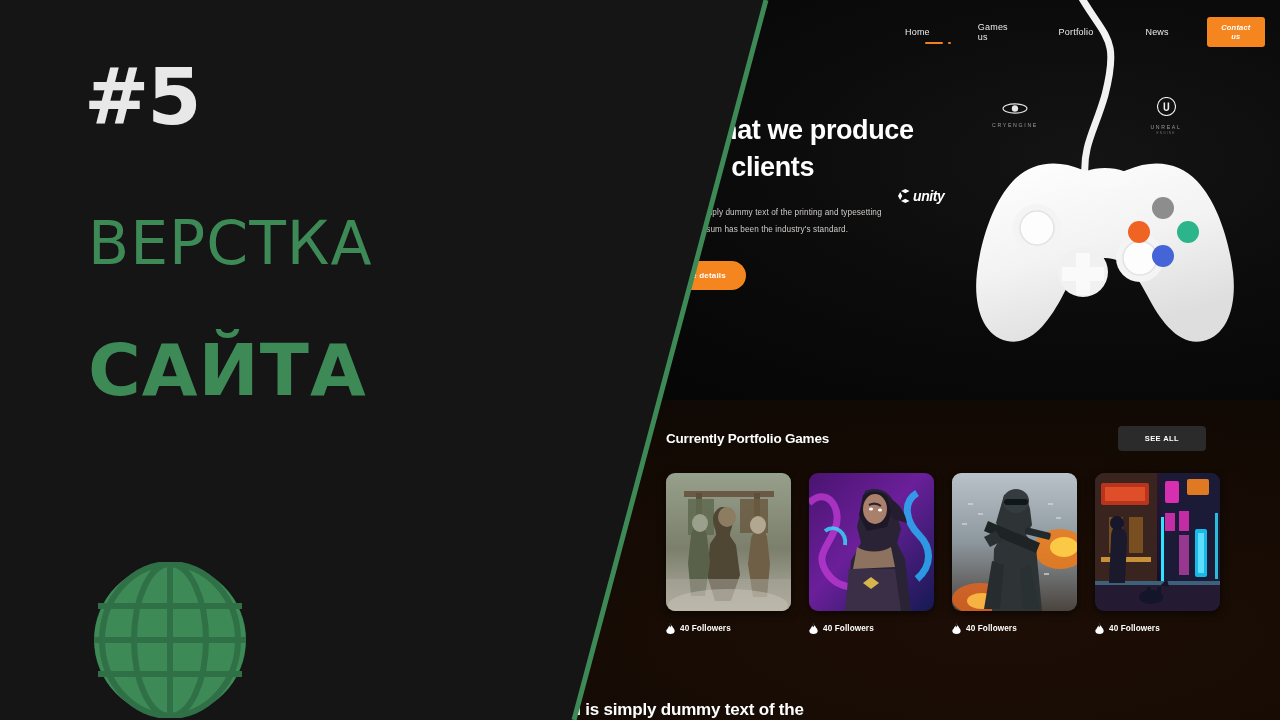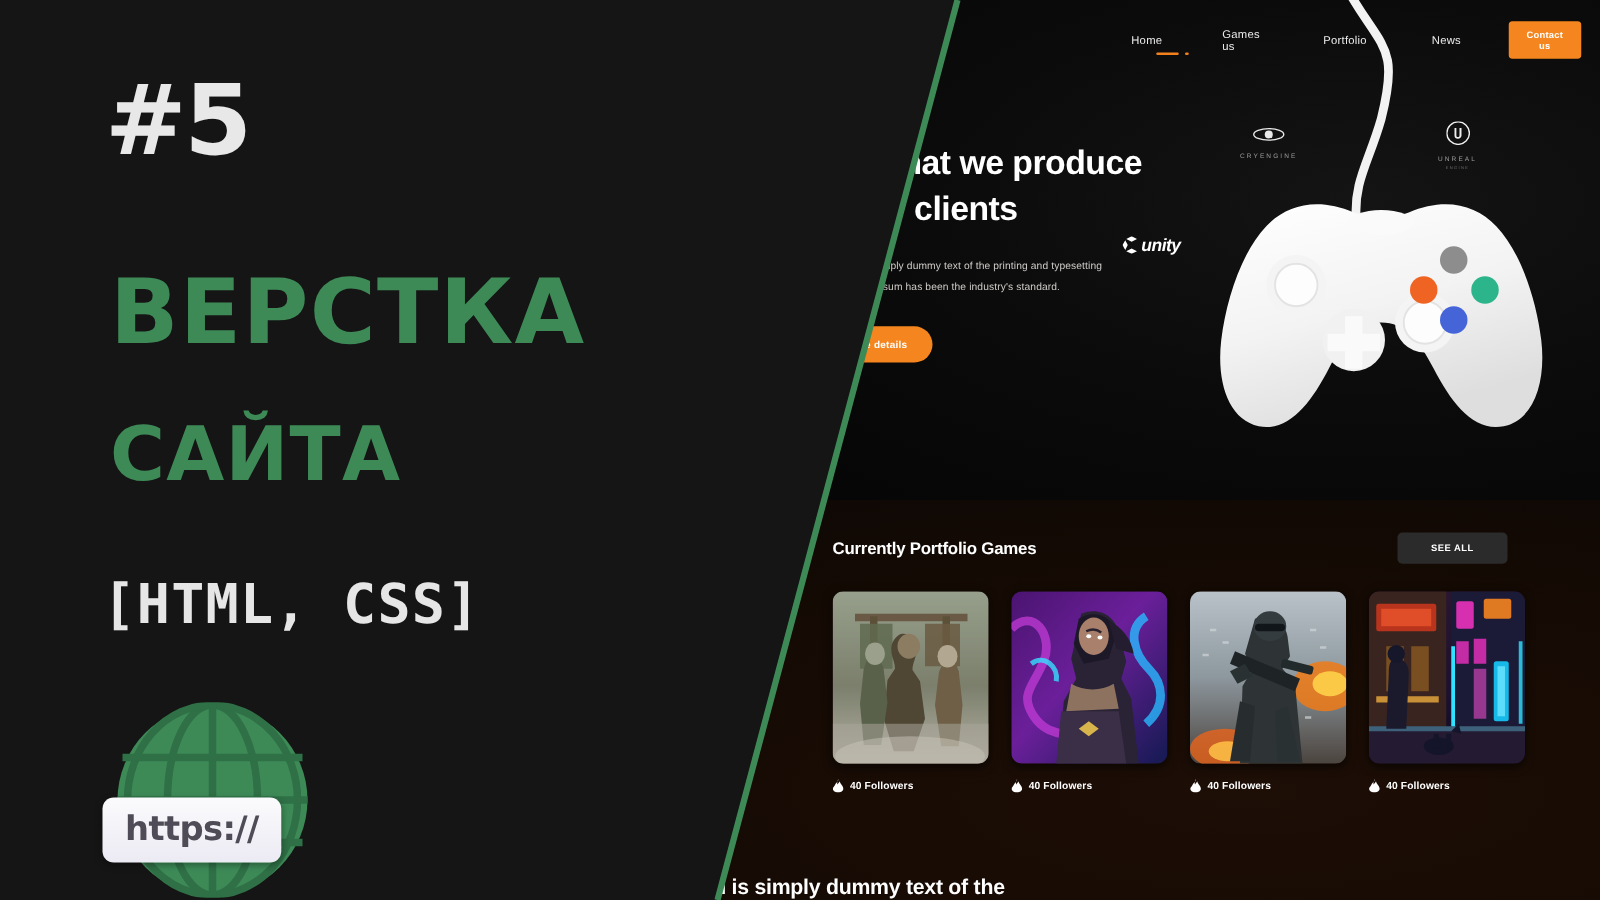--- a/index.html
+++ b/index.html
@@ -27,21 +27,21 @@
   .nav{ position:absolute; top:19px; left:905px; width:360px; height:26px; display:flex; align-items:center; }
   .nav a{ color:#ffffff; font-size:9px; text-decoration:none; letter-spacing:.2px; opacity:.92; position:relative; }
   .nav-home{ margin-right:48px; }
   .nav-about{ margin-right:45px; }
   .nav-portfolio{ margin-right:52px; }
   .nav-news{ margin-right:38px; }
   .nav-underline{ position:absolute; left:925px; top:42px; width:18px; height:2px; background:#f2811d; border-radius:2px; }
   .nav-dot{ position:absolute; left:948px; top:42px; width:3px; height:2px; background:#f2811d; border-radius:2px; }
   .btn-contact{
     background:#f5861f; color:#fff; font-size:7.5px; font-weight:700;
-    padding:6px 12px; border-radius:3px; border:none; letter-spacing:.2px; cursor:pointer;
+    padding:6px 12px; border-radius:3px; border:none; letter-spacing:.2px; cursor:pointer;font-style:italic;
   }
 
   
   .hero-copy{ position:absolute; left:640px; top:112px; width:300px; }
   .hero-h1{
     color:#fff; font-size:27px; line-height:1.36; font-weight:800; letter-spacing:-.4px;
   }
   .hero-p{
     margin-top:20px; color:#cfcbc8; font-size:8.2px; line-height:2.05; width:258px; letter-spacing:.1px;
   }
@@ -93,26 +93,26 @@
     background:#151515;
     clip-path: polygon(0 0, 762px 0, 572px 720px, 0 720px);
   }
   .hash{
     position:absolute; left:84px; top:52px;
     color:#e8e8e8; font-size:78px; font-weight:800; letter-spacing:-2px;
     font-family:"DejaVu Sans", sans-serif;
   }
   .ru1{
     position:absolute; left:88px; top:213px;
-    color:#3d8a57; font-size:72px; font-weight:700; letter-spacing:1px; line-height:1;
+    color:#3d8a57; font-size:60px; font-weight:400; letter-spacing:1px; line-height:1;
     font-family:"DejaVu Sans", sans-serif;
   }
   .ru2{
     position:absolute; left:88px; top:334px;
-    color:#3d8a57; font-size:60px; font-weight:800; letter-spacing:1px; line-height:1;
+    color:#3d8a57; font-size:72px; font-weight:800; letter-spacing:1px; line-height:1;
     font-family:"DejaVu Sans", sans-serif;
   }
   .tags{
     position:absolute; left:82px; top:458px;
     color:#e6e6e6; font-size:44px; font-weight:700; letter-spacing:1px;
     font-family:"DejaVu Sans Mono", monospace;
   }
   .globe{ position:absolute; left:92px; top:562px; width:156px; height:156px; }
   .url-pill{
     position:absolute; left:82px; top:638px;
@@ -380,36 +380,32 @@
 
     </div>
 
     <div class="bottom-line">Lorem Ipsum is simply dummy text of the</div>
   </div>
 
   <div class="left">
     <div class="hash">#5</div>
     <div class="ru1">ВЕРСТКА</div>
     <div class="ru2">САЙТА</div>
-    <div class="tags">[HTML, CSS]</div>
 
     <svg class="globe" viewBox="0 0 156 156">
       <circle cx="78" cy="78" r="76" fill="#3d8a57"></circle>
       <g fill="none" stroke="#2f7046" stroke-width="6">
         <ellipse cx="78" cy="78" rx="36" ry="76"></ellipse>
         <ellipse cx="78" cy="78" rx="68" ry="76"></ellipse>
         <line x1="78" y1="2" x2="78" y2="154"></line>
         <line x1="6" y1="44" x2="150" y2="44"></line>
         <line x1="2" y1="78" x2="154" y2="78"></line>
         <line x1="6" y1="112" x2="150" y2="112"></line>
       </g>
     </svg>
 
-    <div class="url-pill">
-      <span>https://</span>
-    </div>
   </div>
 
   <svg class="divider" viewBox="0 0 1280 720">
     <line x1="766" y1="0" x2="574" y2="720" stroke="#3d8a57" stroke-width="5"></line>
   </svg>
 
 </div>
 
 </body></html>

